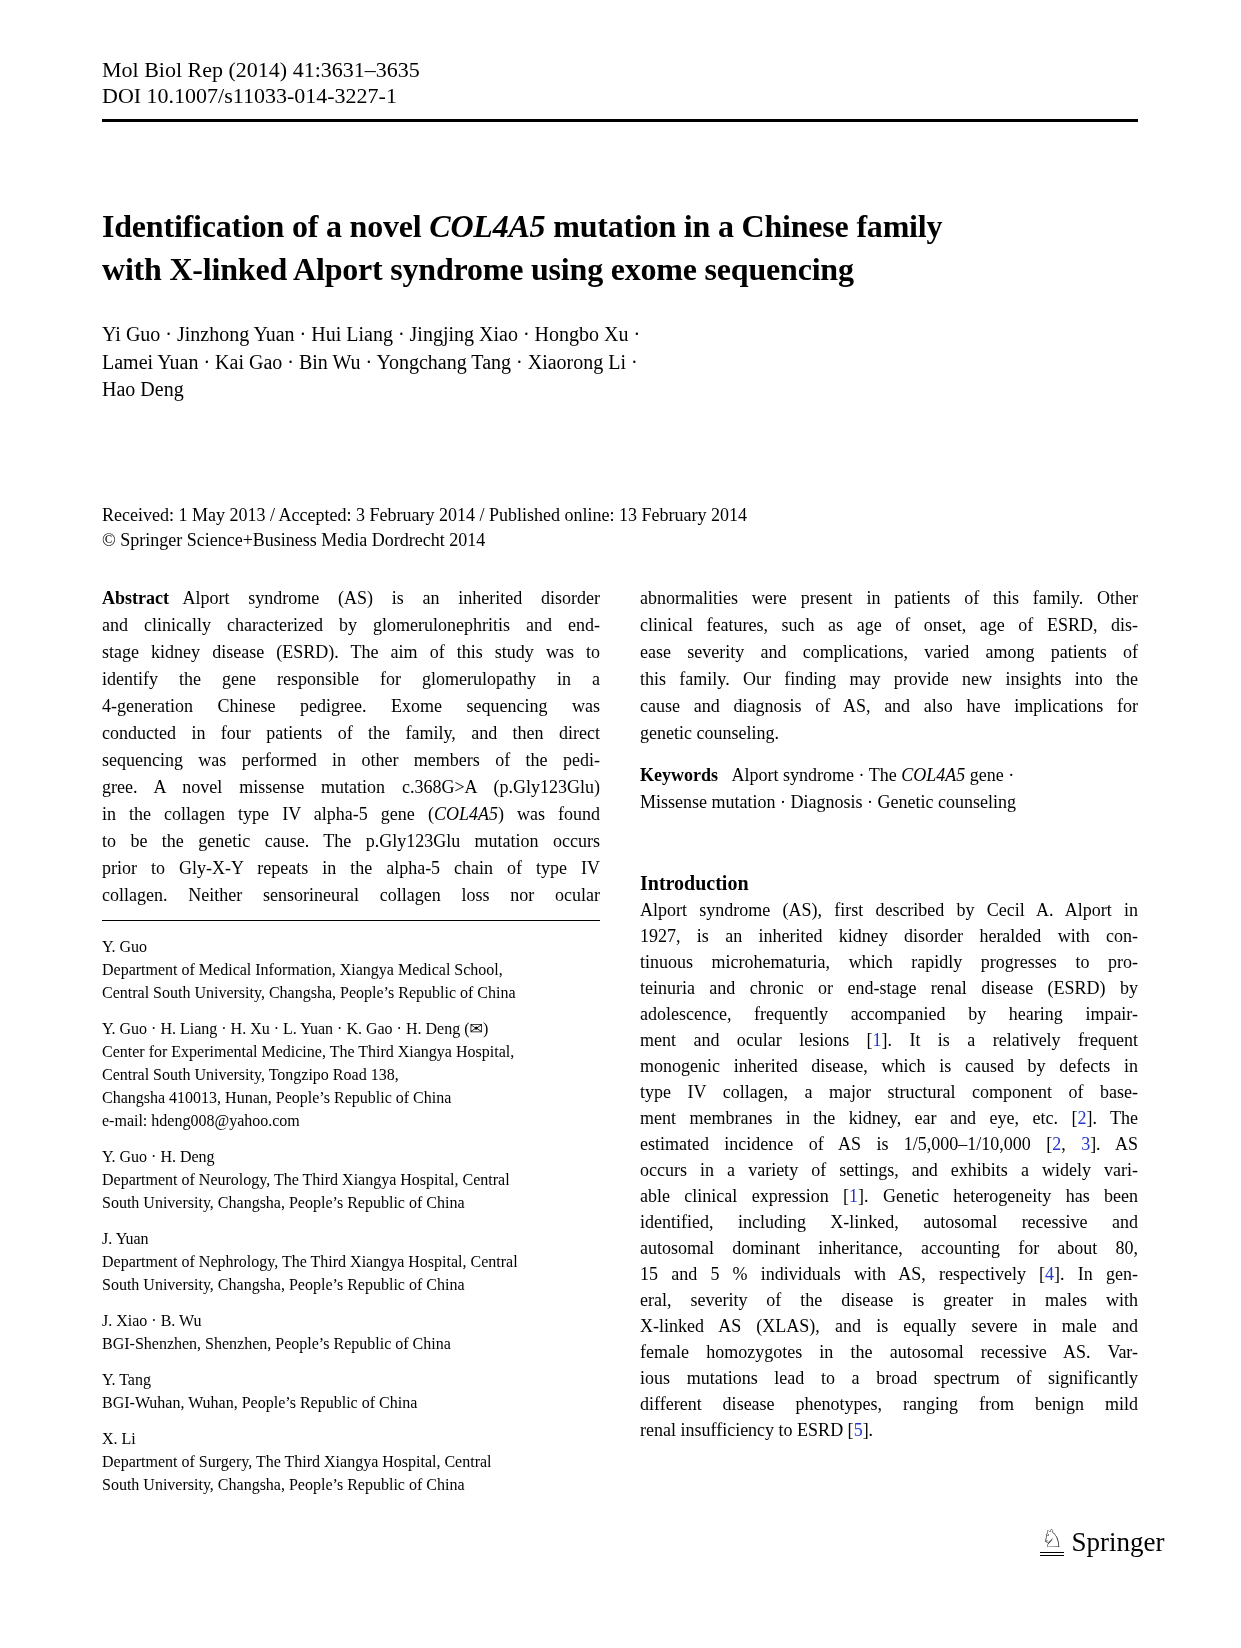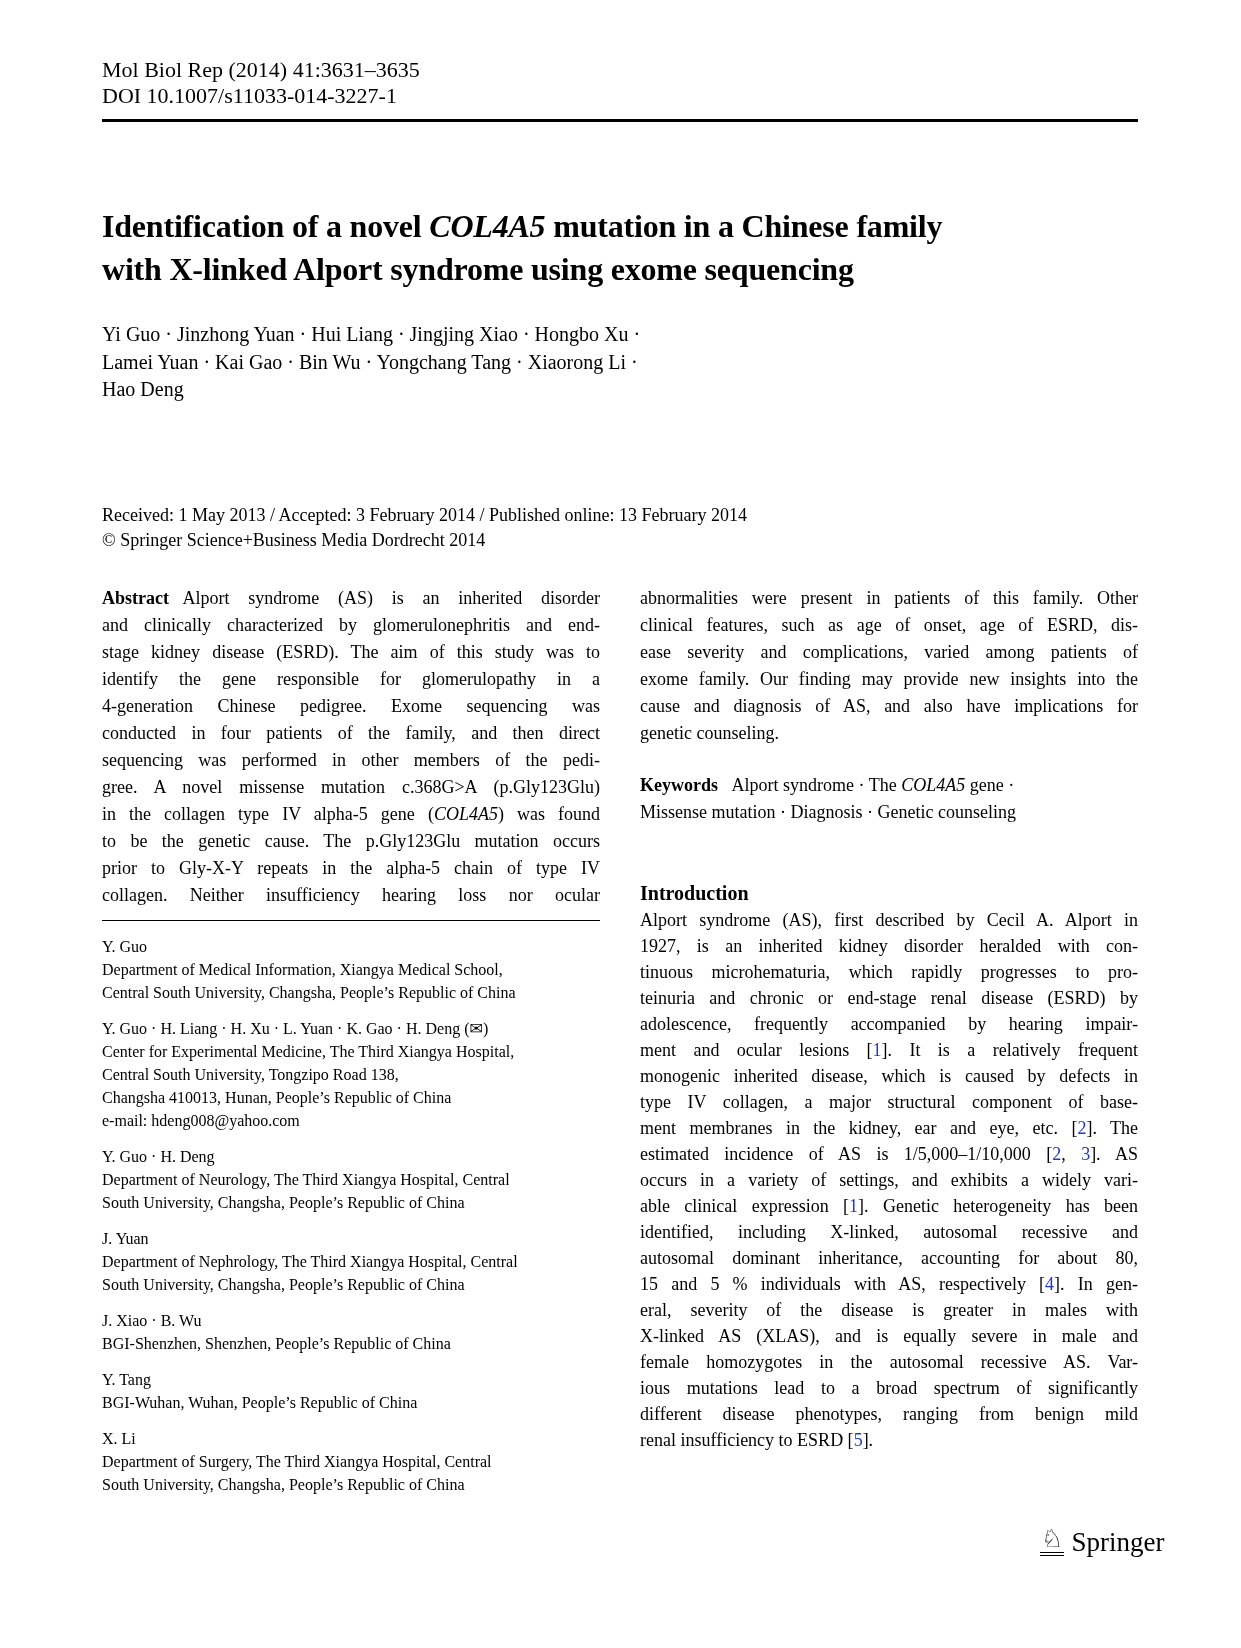--- a/index.html
+++ b/index.html
@@ -14,21 +14,21 @@
   .authors{position:absolute;left:102px;top:321px;font-size:20px;font-weight:normal;line-height:27.5px;white-space:nowrap;}
   .history{position:absolute;left:102px;top:503px;font-size:18px;line-height:25px;}
   .columns{position:absolute;left:102px;top:585px;width:1036px;display:flex;gap:40px;}
   .col{width:498px;font-size:18px;line-height:27px;}
   .tline{text-align:justify;text-align-last:justify;}
   .tline.last{text-align-last:left;}
   .title .tline,.authors .tline{text-align:left;text-align-last:left;}
   .fn-rule{height:1px;background:#000;margin:11px 0 14px 0;border:none;}
   .fnblock{font-size:16px;line-height:23px;margin-bottom:13px;}
   .fnblock .tline{text-align:left;text-align-last:left;}
-  .kw{margin-top:25px;}
+  .kw{margin-top:15px;}
   .kw .tline{text-align:left;text-align-last:left;}
   .intro-head{margin-top:54px;font-weight:bold;font-size:20px;line-height:27px;}
   .intro{line-height:26px;}
   .it{font-style:italic;}
   .bd{font-weight:bold;}
   .gap{margin-right:0.75em;}
   .ref{color:var(--cite,#2337cc);}
   .slogo{position:absolute;left:1040px;top:1526px;display:flex;align-items:flex-end;gap:7px;font-size:27px;}
   .knight{font-family:"DejaVu Sans",sans-serif;font-size:25px;line-height:1;border-bottom:4px double #000;padding:0 1px 1px 1px;}
   .slogo .wordmark{line-height:1.05;}
@@ -69,21 +69,21 @@
           <div class="tline"><span>and clinically characterized by glomerulonephritis and end-</span></div>
           <div class="tline"><span>stage kidney disease (ESRD). The aim of this study was to</span></div>
           <div class="tline"><span>identify the gene responsible for glomerulopathy in a</span></div>
           <div class="tline"><span>4-generation Chinese pedigree. Exome sequencing was</span></div>
           <div class="tline"><span>conducted in four patients of the family, and then direct</span></div>
           <div class="tline"><span>sequencing was performed in other members of the pedi-</span></div>
           <div class="tline"><span>gree. A novel missense mutation c.368G&gt;A (p.Gly123Glu)</span></div>
           <div class="tline"><span>in the collagen type IV alpha-5 gene (</span><span class="it">COL4A5</span><span>) was found</span></div>
           <div class="tline"><span>to be the genetic cause. The p.Gly123Glu mutation occurs</span></div>
           <div class="tline"><span>prior to Gly-X-Y repeats in the alpha-5 chain of type IV</span></div>
-          <div class="tline"><span>collagen. Neither insufficiency hearing loss nor ocular</span></div>
+          <div class="tline"><span>collagen. Neither sensorineural collagen loss nor ocular</span></div>
         </div>
       <hr class="fn-rule">
       <div>
           <div class="fnblock">
             <div class="tline"><span>Y. Guo</span></div>
             <div class="tline"><span>Department of Medical Information, Xiangya Medical School,</span></div>
             <div class="tline"><span>Central South University, Changsha, People’s Republic of China</span></div>
           </div>
           <div class="fnblock">
             <div class="tline"><span>Y. Guo · H. Liang · H. Xu · L. Yuan · K. Gao · H. Deng (</span><span>✉</span><span>)</span></div>
@@ -116,21 +116,21 @@
             <div class="tline"><span>South University, Changsha, People’s Republic of China</span></div>
           </div>
         </div>
     </div>
 
     <div class="col">
       <div>
           <div class="tline"><span>abnormalities were present in patients of this family. Other</span></div>
           <div class="tline"><span>clinical features, such as age of onset, age of ESRD, dis-</span></div>
           <div class="tline"><span>ease severity and complications, varied among patients of</span></div>
-          <div class="tline"><span>exome family. Our finding may provide new insights into the</span></div>
+          <div class="tline"><span>this family. Our finding may provide new insights into the</span></div>
           <div class="tline"><span>cause and diagnosis of AS, and also have implications for</span></div>
           <div class="tline last"><span>genetic counseling.</span></div>
         </div>
       <div class="kw">
           <div class="tline last"><span class="bd gap">Keywords</span><span>Alport syndrome · The </span><span class="it">COL4A5</span><span> gene ·</span></div>
           <div class="tline last"><span>Missense mutation · Diagnosis · Genetic counseling</span></div>
         </div>
       <div class="intro-head">Introduction</div>
       <div class="intro">
           <div class="tline"><span>Alport syndrome (AS), first described by Cecil A. Alport in</span></div>

